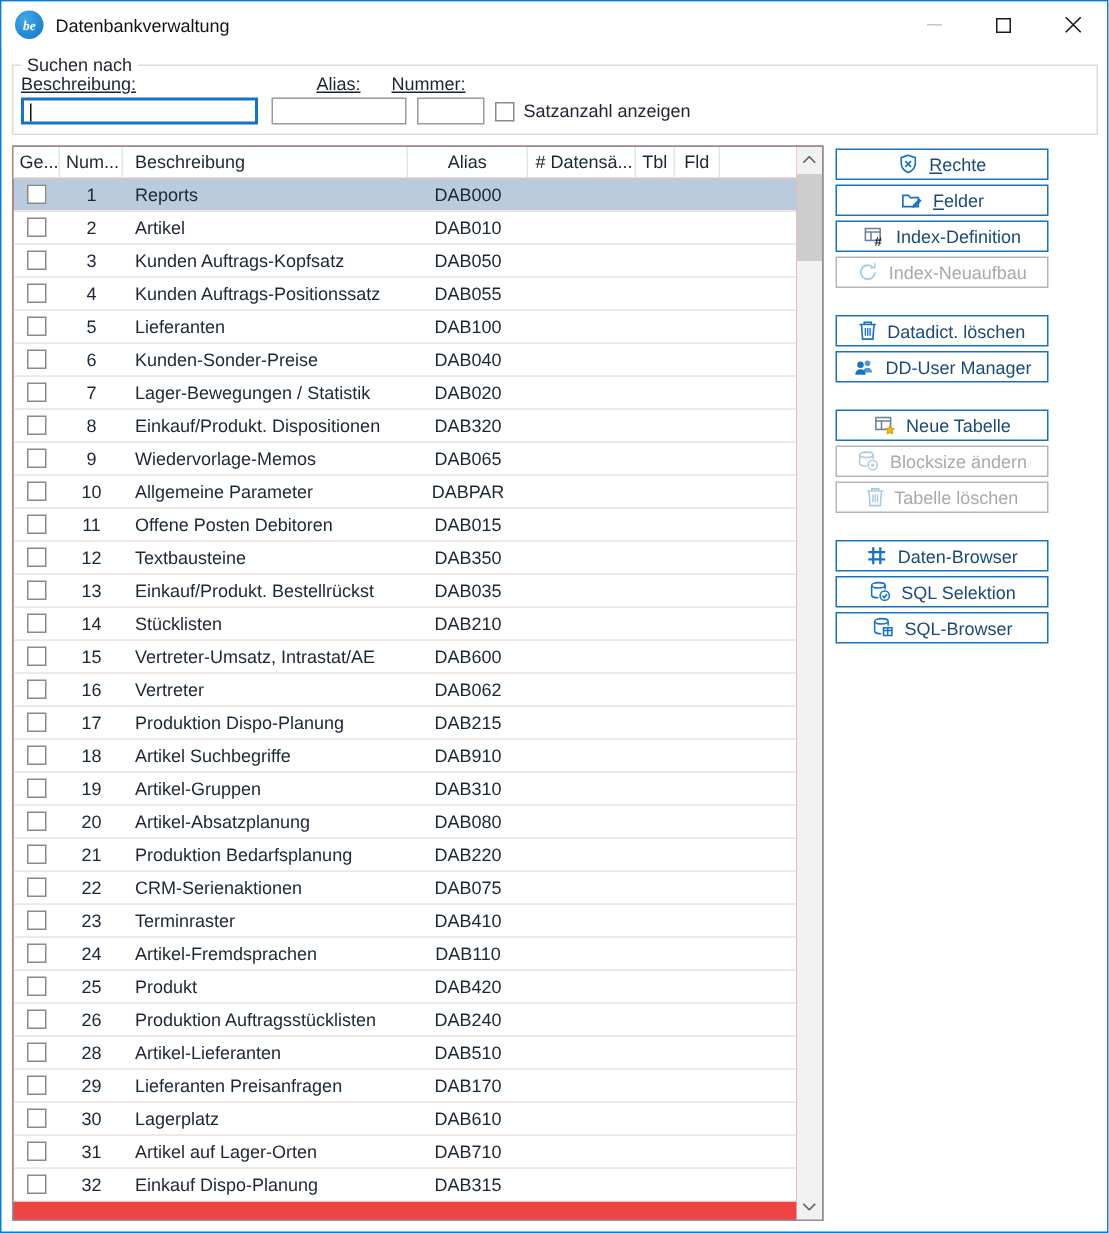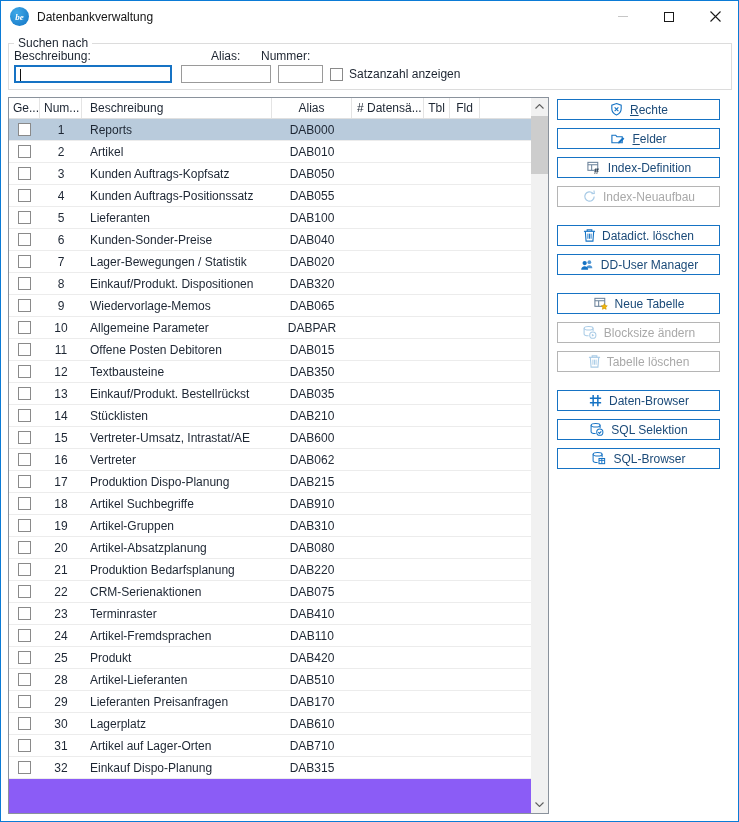--- a/index.html
+++ b/index.html
@@ -10,51 +10,51 @@
   .app-icon{width:19px;height:19px;margin-left:9px;border-radius:50%;background:radial-gradient(circle at 35% 30%,#3fa9e8,#1274c4);color:#fff;
     font-size:9px;font-weight:bold;font-style:italic;display:flex;align-items:center;justify-content:center;flex:0 0 auto;font-family:Liberation Serif, serif;}
   .win-title{margin-left:8px;font-size:12px;color:#141414;}
   .caption{position:absolute;right:0;top:0;height:31px;display:flex;}
   .capbtn{width:46px;height:31px;display:flex;align-items:center;justify-content:center;background:transparent;border:none;padding:0;}
   .min-glyph{width:10px;height:1px;background:#c6c6c6;}
   .max-glyph{width:10px;height:10px;border:1px solid #1a1a1a;background:transparent;}
   
   .searchbox{position:absolute;left:7px;top:42px;width:724px;height:47px;border:1px solid #dcdcdc;}
   .group-label{position:absolute;left:5px;top:-8px;background:#fff;padding:0 4px;font-size:12px;color:#1c2430;}
-  .fld-label{position:absolute;top:5px;font-size:12px;color:#1c2430;}
+  .fld-label{position:absolute;top:5px;font-size:12px;color:#1c2430;text-decoration:underline;}
   .fld-input{position:absolute;top:21px;height:18px;border:1px solid #9a9a9a;background:#fff;font-size:12px;padding:0 3px;outline:none;font-family:"Liberation Sans",sans-serif;}
   .fld-input.focused{border:2px solid #1673c4;}
   .lbl-beschreibung{left:5px;} .inp-beschreibung{left:5px;width:158px;}
   .lbl-alias{left:164px;margin-left:38px;}     .inp-alias{left:172px;width:90px;}
   .lbl-nummer{left:252px;}    .inp-nummer{left:269px;width:45px;}
   .caret{display:inline-block;width:1px;height:12px;background:#111;margin-left:1px;vertical-align:middle;}
   .checkrow{position:absolute;left:321px;top:23px;display:flex;align-items:center;gap:6px;}
   .cb{width:13px;height:13px;border:1px solid #8a8a8a;background:#fff;flex:0 0 auto;}
   .cb-label{font-size:12px;color:#1c2430;}
   
-  .table{position:absolute;left:7px;top:96px;width:541px;height:717px;border:1px solid #8a929c;background:#8b5cf6;}
+  .table{position:absolute;left:7px;top:96px;width:541px;height:717px;border:1px solid #8a929c;background:#ef4444;}
   .thead{position:absolute;left:0;top:0;right:17px;height:21px;display:flex;align-items:center;border-bottom:1px solid #e0e0e0;background:#fff;}
   .hcell{height:100%;display:flex;align-items:center;font-size:12px;color:#1d2633;border-right:1px solid #e4e4e4;white-space:nowrap;overflow:hidden;}
   .c0{width:31px;padding-left:4px;} .c1{width:42px;padding-left:4px;} .c2{width:190px;padding-left:8px;}
   .c3{width:80px;justify-content:center;} .c4{width:72px;padding-left:5px;} .c5{width:26px;justify-content:center;text-align:center;} .c6{width:30px;justify-content:center;}
   .tbody{position:absolute;left:0;top:21px;right:17px;bottom:0;overflow:hidden;}
   .row{height:22px;border-bottom:1px solid #ececec;display:flex;align-items:center;font-size:12px;color:#1d2633;background:#fff;}
   .row.selected{background:#b9cbdc;}
   .cell{height:100%;display:flex;align-items:center;white-space:nowrap;overflow:hidden;}
   .cell.c1{justify-content:center;padding-left:0;}
   .cell.c0{justify-content:center;padding-left:0;}
   
   .vscroll{position:absolute;top:0;right:0;width:17px;height:100%;background:#f1f1f1;}
   .sb-btn{position:absolute;left:0;width:17px;height:17px;display:flex;align-items:center;justify-content:center;color:#5f5f5f;}
   .sb-up{top:0;} .sb-down{bottom:0;}
   .sb-thumb{position:absolute;left:0;top:18px;width:17px;height:58px;background:#cdcdcd;}
   
   .actions{position:absolute;left:556px;top:98px;width:177px;}
   .agroup{margin-bottom:18px;}
-  .abtn{width:163px;height:21px;margin-bottom:8px;border:1px solid #1673c4;background:#fff;display:flex;align-items:center;justify-content:center;gap:6px;
+  .abtn{width:142px;height:21px;margin-bottom:3px;border:1px solid #1673c4;background:#fff;display:flex;align-items:center;justify-content:center;gap:6px;
     font-size:12px;color:#1b4a78;font-family:"Liberation Sans",sans-serif;padding:0;cursor:default;}
   .abtn .icon{display:flex;align-items:center;color:#1673c4;}
   .abtn.disabled{border-color:#b5b5b5;color:#a9a9a9;}
   .abtn.disabled .icon{color:#a9cbe6;}
   .abtn u{text-decoration:underline;}
   .close-btn{position:absolute;left:556px;top:794px;width:177px;height:23px;margin:0;}
   svg{display:block;}
 </style>
 </head>
 <body>
@@ -368,20 +368,31 @@
       <div class="cell c5"></div>
       <div class="cell c6"></div>
     </div>
         <div class="row">
       <div class="cell c0">
             <span class="cb"></span>
           </div>
       <div class="cell c1">25</div>
       <div class="cell c2">Produkt</div>
       <div class="cell c3">DAB420</div>
+      <div class="cell c4"></div>
+      <div class="cell c5"></div>
+      <div class="cell c6"></div>
+    </div>
+        <div class="row">
+      <div class="cell c0">
+            <span class="cb"></span>
+          </div>
+      <div class="cell c1">26</div>
+      <div class="cell c2">Produktion Auftragsstücklisten</div>
+      <div class="cell c3">DAB240</div>
       <div class="cell c4"></div>
       <div class="cell c5"></div>
       <div class="cell c6"></div>
     </div>
         <div class="row">
       <div class="cell c0">
             <span class="cb"></span>
           </div>
       <div class="cell c1">28</div>
       <div class="cell c2">Artikel-Lieferanten</div>

